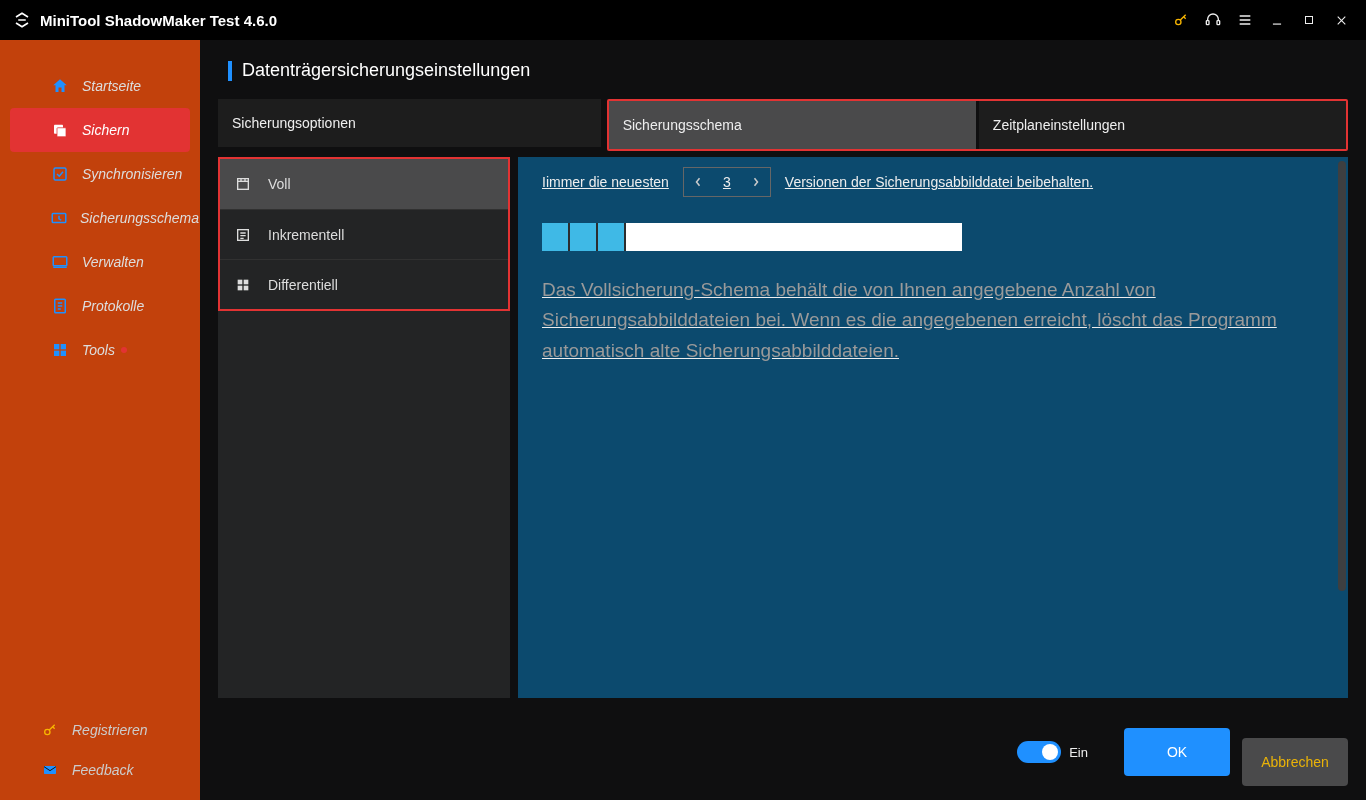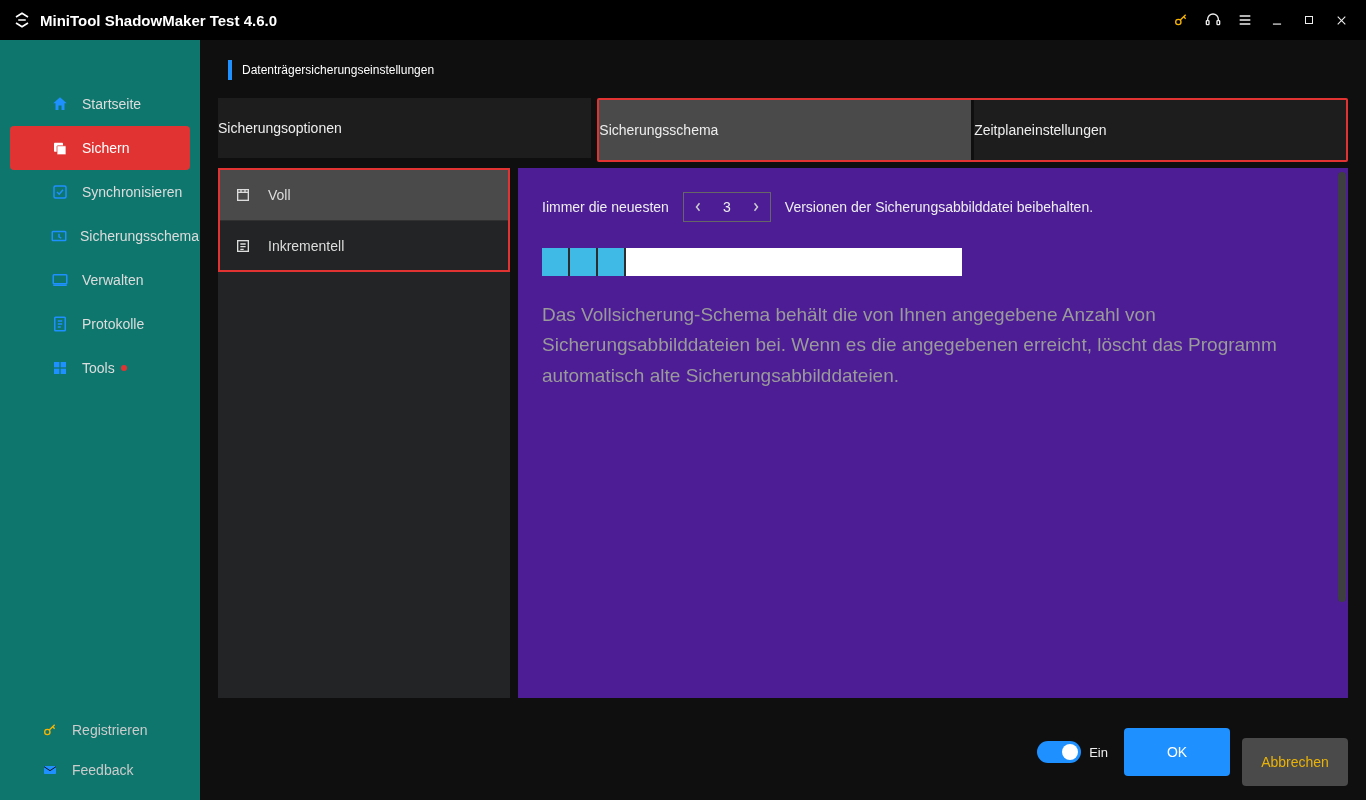--- a/index.html
+++ b/index.html
@@ -10,69 +10,69 @@
 .titlebar .logo { width:20px; height:20px; margin-right:8px; display:flex; align-items:center; justify-content:center; }
 .titlebar .title { font-size:15px; font-weight:600; color:#fff; }
 .titlebar .spacer { flex:1; }
 .titlebar .winbtn { width:26px; height:26px; display:flex; align-items:center; justify-content:center; cursor:pointer; color:#eee; margin-left:6px; }
 .titlebar .winbtn.key { color:#f7b500; }
 
 
 .body { display:flex; height:760px; }
 
 
-.sidebar { width:200px; background:#0f766e; display:flex; flex-direction:column; padding-top:32px; padding-bottom:10px; }
+.sidebar { width:200px; background:#c2410c; display:flex; flex-direction:column; padding-top:14px; padding-bottom:10px;font-style:italic; }
 .sidebar .gap { height:10px; }
 .side-item { display:flex; align-items:center; height:44px; padding-left:40px; cursor:pointer; color:#ddd; font-size:14px; position:relative; margin:0 10px; border-radius:4px; }
 .side-item.active { background:#e23333; color:#fff; }
 .side-item .sicon { width:20px; height:20px; margin-right:12px; display:flex; align-items:center; justify-content:center; }
 .side-item .dot { width:6px; height:6px; background:#e23333; border-radius:50%; margin-left:6px; }
 .sidebar .grow { flex:1; }
 .side-foot { display:flex; align-items:center; height:40px; padding-left:40px; cursor:pointer; color:#ccc; font-size:14px; }
 .side-foot .sicon { width:20px; height:20px; margin-right:12px; display:flex; align-items:center; justify-content:center; }
 .side-foot.key .sicon { color:#f7b500; }
 
 
 .main { flex:1; background:#0f0f10; padding:20px 18px 14px 18px; display:flex; flex-direction:column; }
 .page-header { display:flex; align-items:center; margin-bottom:18px; padding-left:10px; }
 .page-header .bar { width:4px; height:20px; background:#1f90ff; margin-right:10px; }
-.page-header .tt { font-size:12px; color:#fff; }
+.page-header .tt { font-size:18px; color:#fff; }
 
 
 .tabrow { display:flex; gap:6px; margin-bottom:6px; }
-.tab { flex:1; height:60px; display:flex; align-items:center; background:#1d1d1d; color:#eee; font-size:14px; cursor:pointer; }
+.tab { flex:1; height:48px; display:flex; align-items:center; padding-left:14px; background:#1d1d1d; color:#eee; font-size:14px; cursor:pointer; }
 .tab.selected { background:#4a4a4b; }
 .tabgroup-highlight { border:2px solid #e23333; display:flex; flex:2; gap:0; border-radius:2px; }
 .tabgroup-highlight .tab { margin:0; }
 .tabgroup-highlight .tab + .tab { border-left:3px solid #0f0f10; }
 
 
 .content { display:flex; gap:8px; flex:1; min-height:0; }
 .leftcol { width:292px; display:flex; flex-direction:column; }
 .scheme-list { border:2px solid #e23333; background:#232425; }
 .scheme-item { height:50px; display:flex; align-items:center; padding-left:14px; border-top:1px solid #313131; cursor:pointer; font-size:14px; color:#ddd; }
 .scheme-item:first-child { border-top:none; }
 .scheme-item.selected { background:#4a4a4b; }
 .scheme-item .schicon { width:18px; height:18px; margin-right:16px; display:flex; align-items:center; justify-content:center; }
 .leftcol .fill { flex:1; background:#232425; }
 
-.rightcol { flex:1; background:#4c1d95; padding:24px 20px 20px 24px; position:relative; overflow:hidden; }
+.rightcol { flex:1; background:#0c4a6e; padding:10px 20px 20px 24px; position:relative; overflow:hidden;text-decoration:underline; }
 .rowline { display:flex; align-items:center; font-size:14px; color:#eee; margin-bottom:26px; flex-wrap:wrap; }
 .stepper { display:inline-flex; align-items:center; border:1px solid #666; height:30px; margin:0 14px; }
 .stepper .arrow { width:28px; height:100%; display:flex; align-items:center; justify-content:center; cursor:pointer; color:#ccc; font-size:13px; }
 .stepper .num { width:30px; text-align:center; font-size:14px; }
 .segbar { width:420px; height:28px; background:#fff; display:flex; margin-bottom:24px; }
 .segbar .seg { width:28px; height:100%; background:#3fb9e6; border-right:2px solid #2b2d2f; }
 .desc { font-size:19px; color:#9a9a9a; line-height:1.6; max-width:780px; }
 .scrolltrack { position:absolute; right:2px; top:4px; width:8px; height:430px; background:#3d3f41; border-radius:4px; }
 
 
 .footer { display:flex; align-items:center; justify-content:flex-end; gap:12px; padding-top:20px; }
 .toggle-wrap { display:flex; align-items:center; gap:8px; margin-right:auto; margin-left:auto; }
-.footer .toggle-wrap { margin-left:0; margin-right:4px; }
+.footer .toggle-wrap { margin-left:0; margin-right:24px; }
 .toggle { width:44px; height:22px; background:#1f90ff; border-radius:11px; position:relative; cursor:pointer; }
 .toggle .knob { width:16px; height:16px; background:#fff; border-radius:50%; position:absolute; top:3px; right:3px; }
 .toggle-label { font-size:13px; color:#eee; }
 .btn { min-width:106px; height:48px; border:none; border-radius:4px; font-size:14px; cursor:pointer; }
 .btn.primary { background:#1f90ff; color:#fff; }
 .btn.secondary { background:#4a4a4b; color:#eab308;margin-top:20px; }
 
 
 svg { display:block; }
 </style>
@@ -249,20 +249,31 @@
           </div>
           <div class="scheme-item">
             <span class="schicon">
               <svg width="16" height="16" viewBox="0 0 24 24" fill="none" stroke="#ddd" stroke-width="2">
                   <rect x="4" y="4" width="16" height="16"></rect>
                   <path d="M8 9h8M8 13h8M8 17h5"></path>
                 </svg>
             </span>
             <span>Inkrementell</span>
           </div>
+          <div class="scheme-item">
+            <span class="schicon">
+              <svg width="16" height="16" viewBox="0 0 24 24" fill="#ddd">
+                  <rect x="4" y="4" width="7" height="7"></rect>
+                  <rect x="13" y="4" width="7" height="7"></rect>
+                  <rect x="4" y="13" width="7" height="7"></rect>
+                  <rect x="13" y="13" width="7" height="7"></rect>
+                </svg>
+            </span>
+            <span>Differentiell</span>
+          </div>
         </div>
         <div class="fill"></div>
       </div>
 
       <div class="rightcol">
         <div class="rowline">
           <span>Iimmer die neuesten</span>
           <span class="stepper">
             <span class="arrow">
               <svg width="8" height="12" viewBox="0 0 10 16" fill="none" stroke="currentColor" stroke-width="2">

